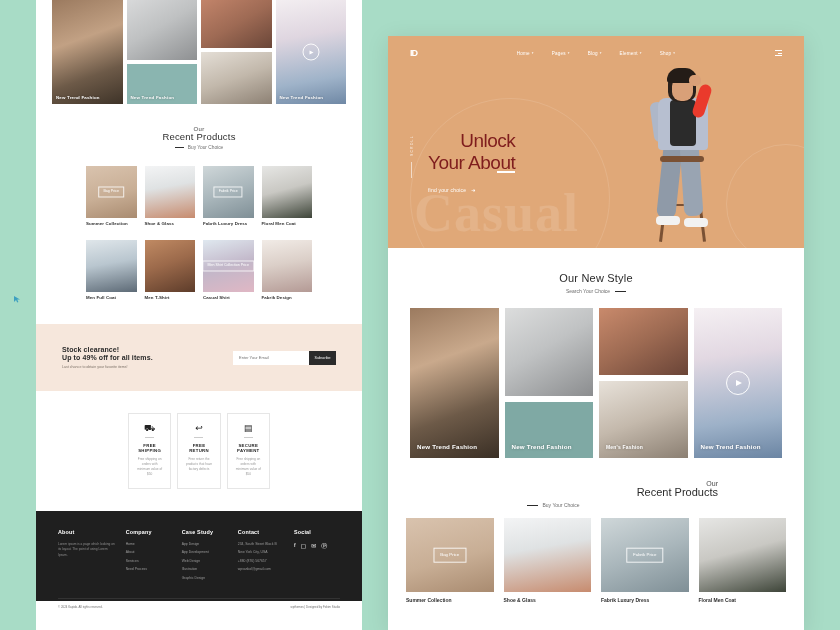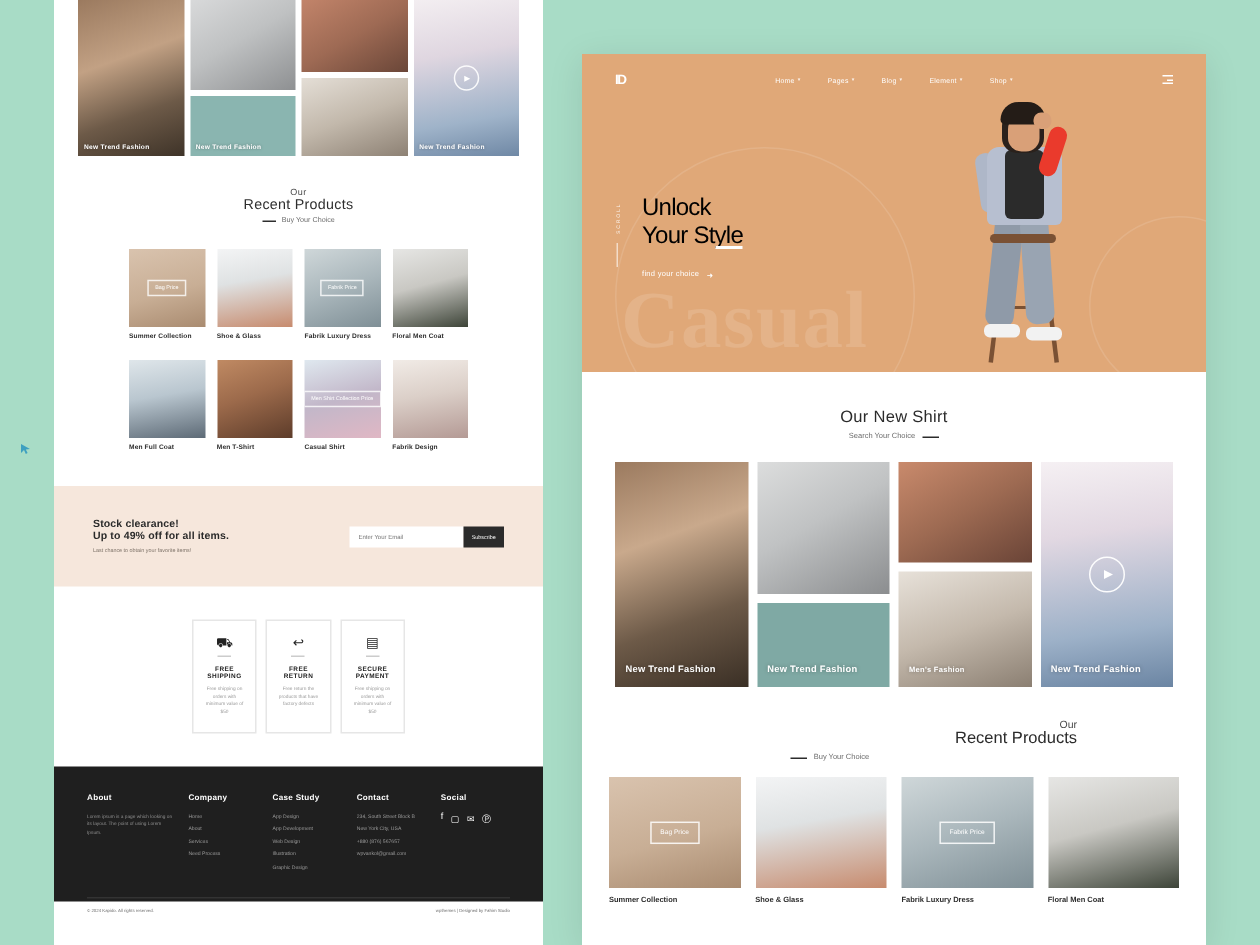--- a/index.html
+++ b/index.html
@@ -181,22 +181,23 @@
   .rp-hero-body { position: relative; z-index: 4; display: flex; padding: 12px 22px 0 22px; }
   .rp-vert {
     writing-mode: vertical-rl; transform: rotate(180deg);
     font-size: 3.4px; color: rgba(255,255,255,.85); letter-spacing: 1.2px;
     height: 54px; margin-right: 14px; margin-top: 42px;
     display: flex; align-items: center; gap: 6px;
   }
   .vline { width: 1px; height: 16px; background: rgba(255,255,255,.6); }
   .rp-htext { padding-top: 48px; }
   .rp-htext .l1, .rp-htext .l2 {
-    font-size: 16px; color: #000000; font-weight: 400; line-height: 1.18;
+    font-size: 19px; color: #7f1d1d; font-weight: 400; line-height: 1.18;
     letter-spacing: -.5px;
+    text-align: right;
   }
   .rp-htext .l2 { display: inline-block; position: relative; }
   .rp-htext .l2 .ul {
     position: absolute; right: 0; bottom: 2px; width: 18px; height: 1.5px; background: #fff;
   }
   .rp-cta {
     display: flex; align-items: center; gap: 5px;
     margin-top: 12px; font-size: 5px; color: #fff; letter-spacing: .2px;
   }
   .rp-person {
@@ -491,21 +492,21 @@
     </div>
 
     <div class="rp-hero-body">
       <div class="rp-vert">
         <span class="vline"></span>
         <span>SCROLL</span>
       </div>
       <div class="rp-htext">
         <div class="l1">Unlock</div>
         <div class="l2">
-          <span>Your Style</span>
+          <span>Your About</span>
           <span class="ul"></span>
         </div>
         <div class="rp-cta">
           <span>find your choice</span>
           <span>➜</span>
         </div>
       </div>
     </div>
 
     <div class="rp-person">
@@ -522,21 +523,21 @@
         <span class="pz p-vest"></span>
       <span class="pz p-arm-r"></span>
       <span class="pz p-head"></span>
         <span class="pz p-face"></span>
         <span class="pz p-hair"></span>
       <span class="pz p-hand"></span>
     </div>
   </div>
 
   <div class="rp-sec">
-    <div class="t">Our New Shirt</div>
+    <div class="t">Our New Style</div>
     <div class="s">
       <span>Search Your Choice</span>
       <span class="dash2"></span>
     </div>
   </div>
 
   <div class="rp-grid">
     <div class="rp-col">
       <div class="rp-tile rt-a">
         <span class="cap">New Trend Fashion</span>

